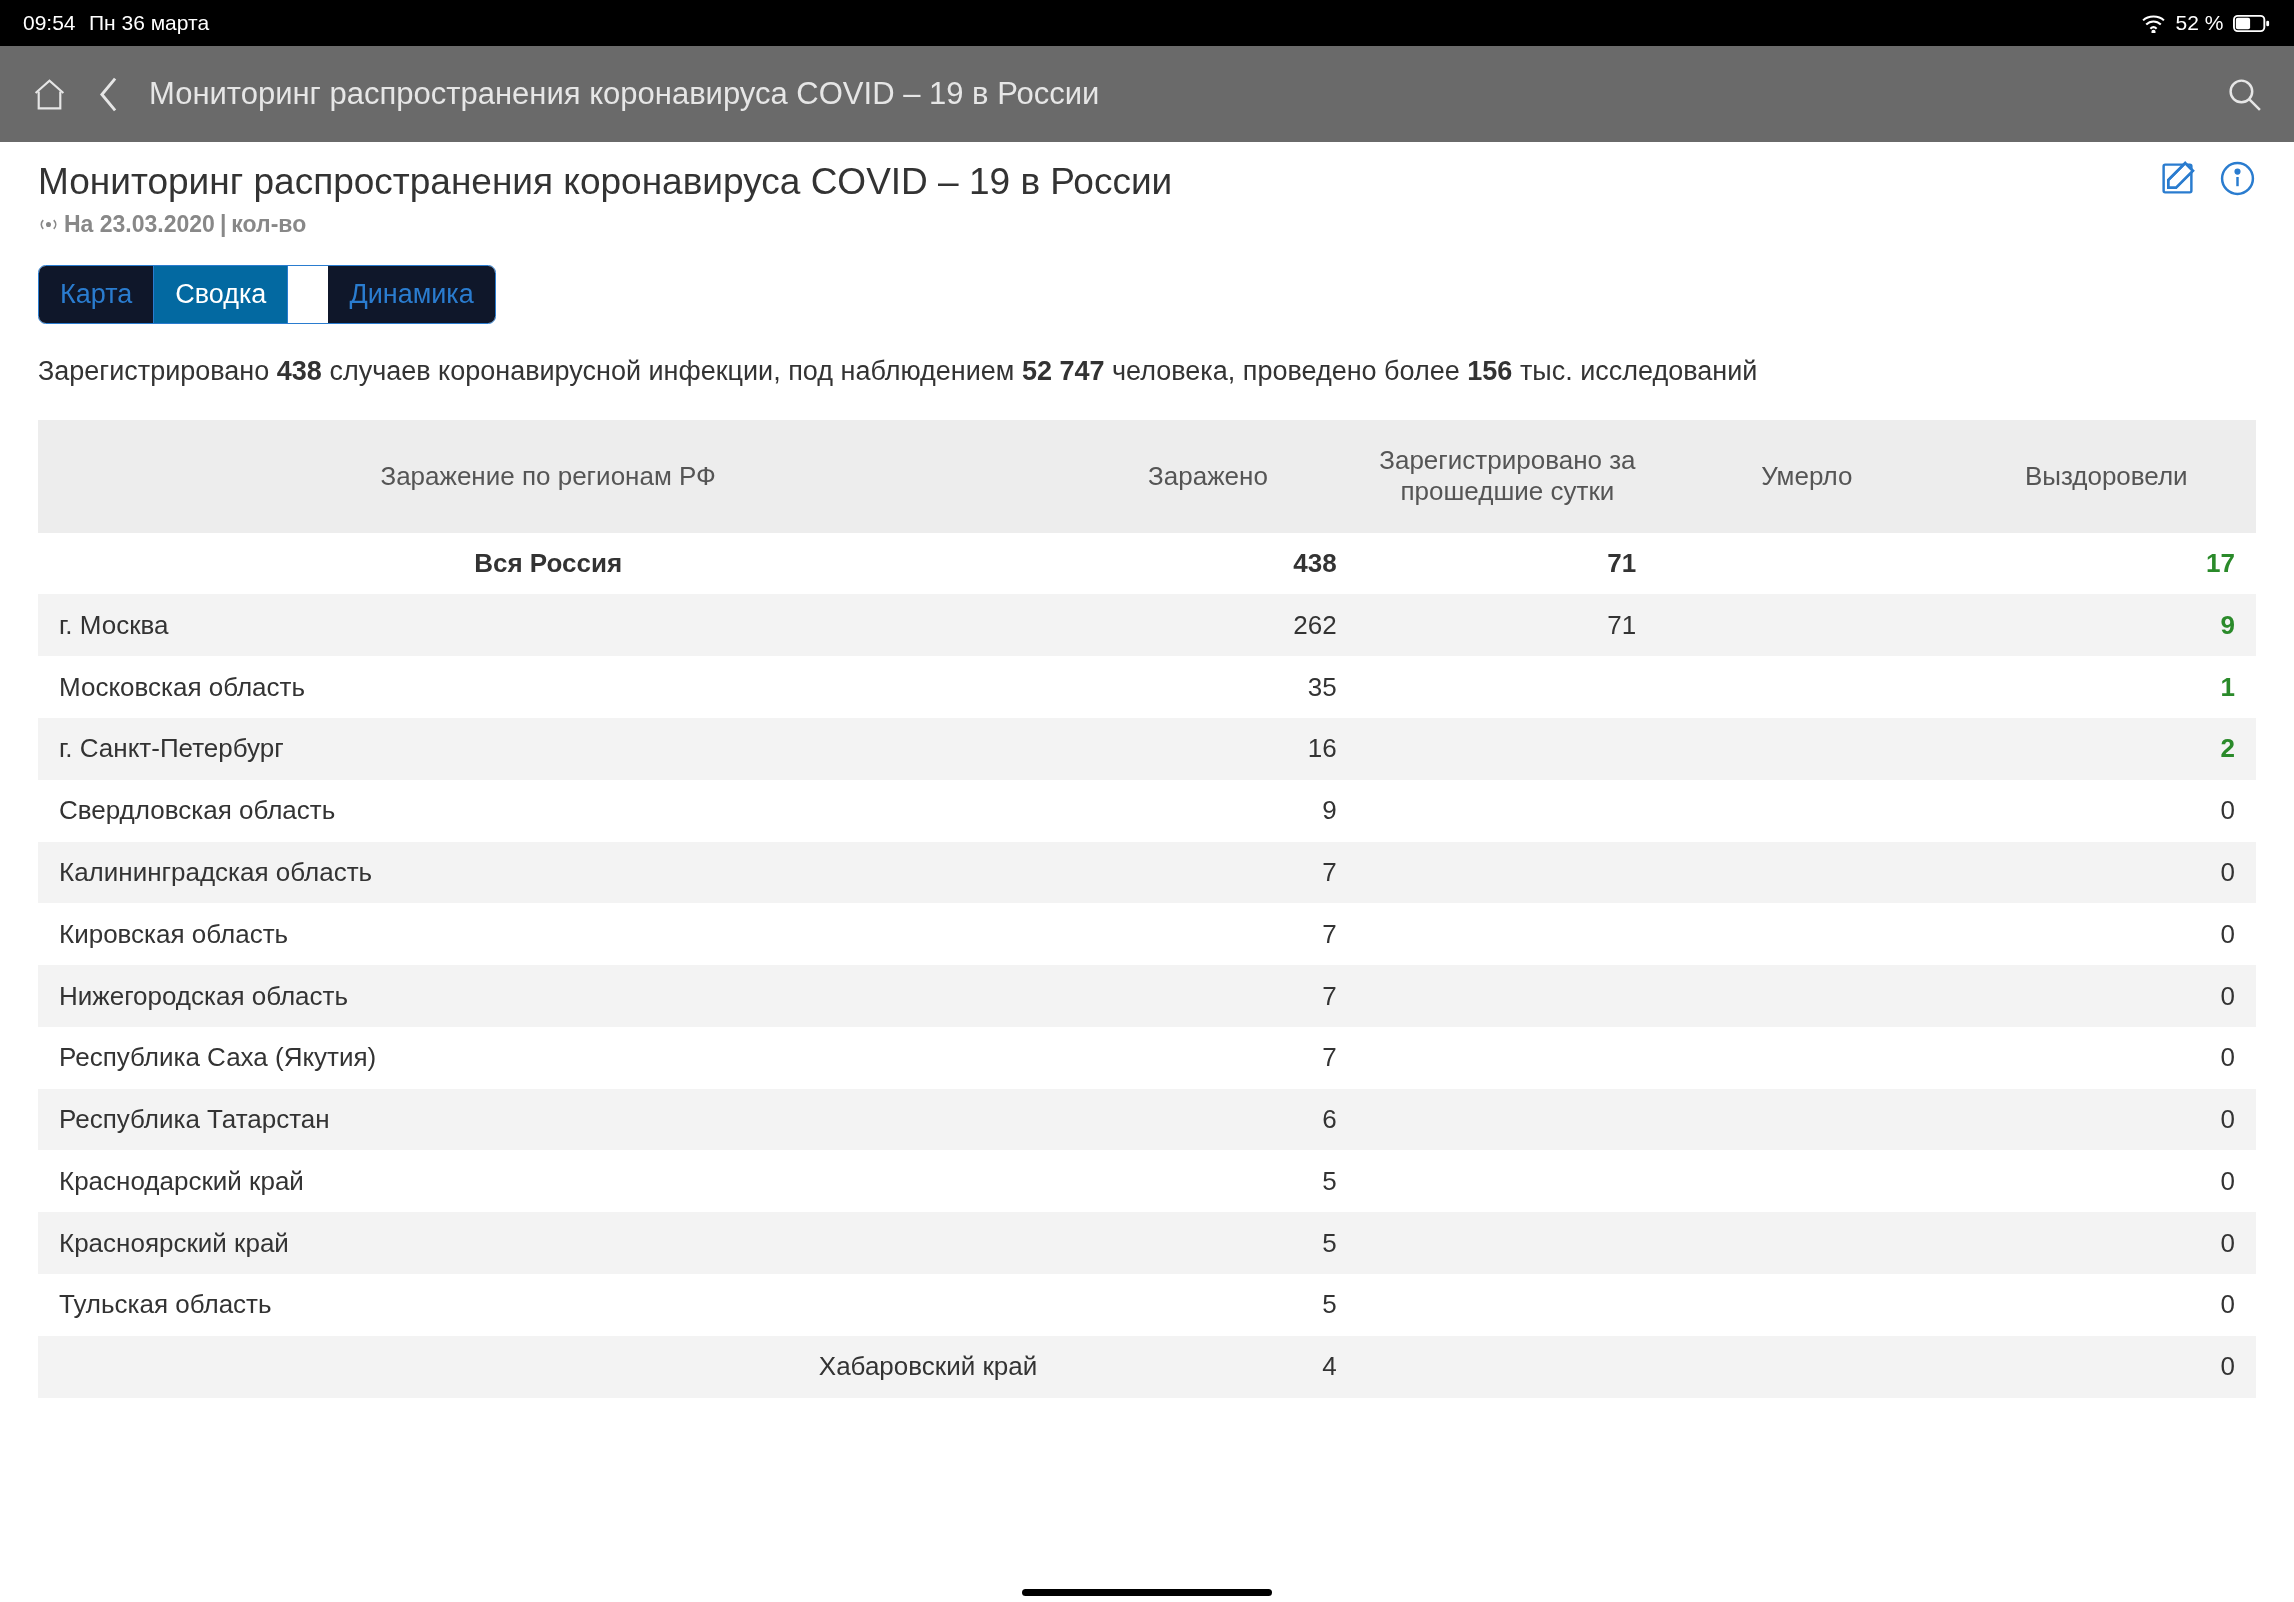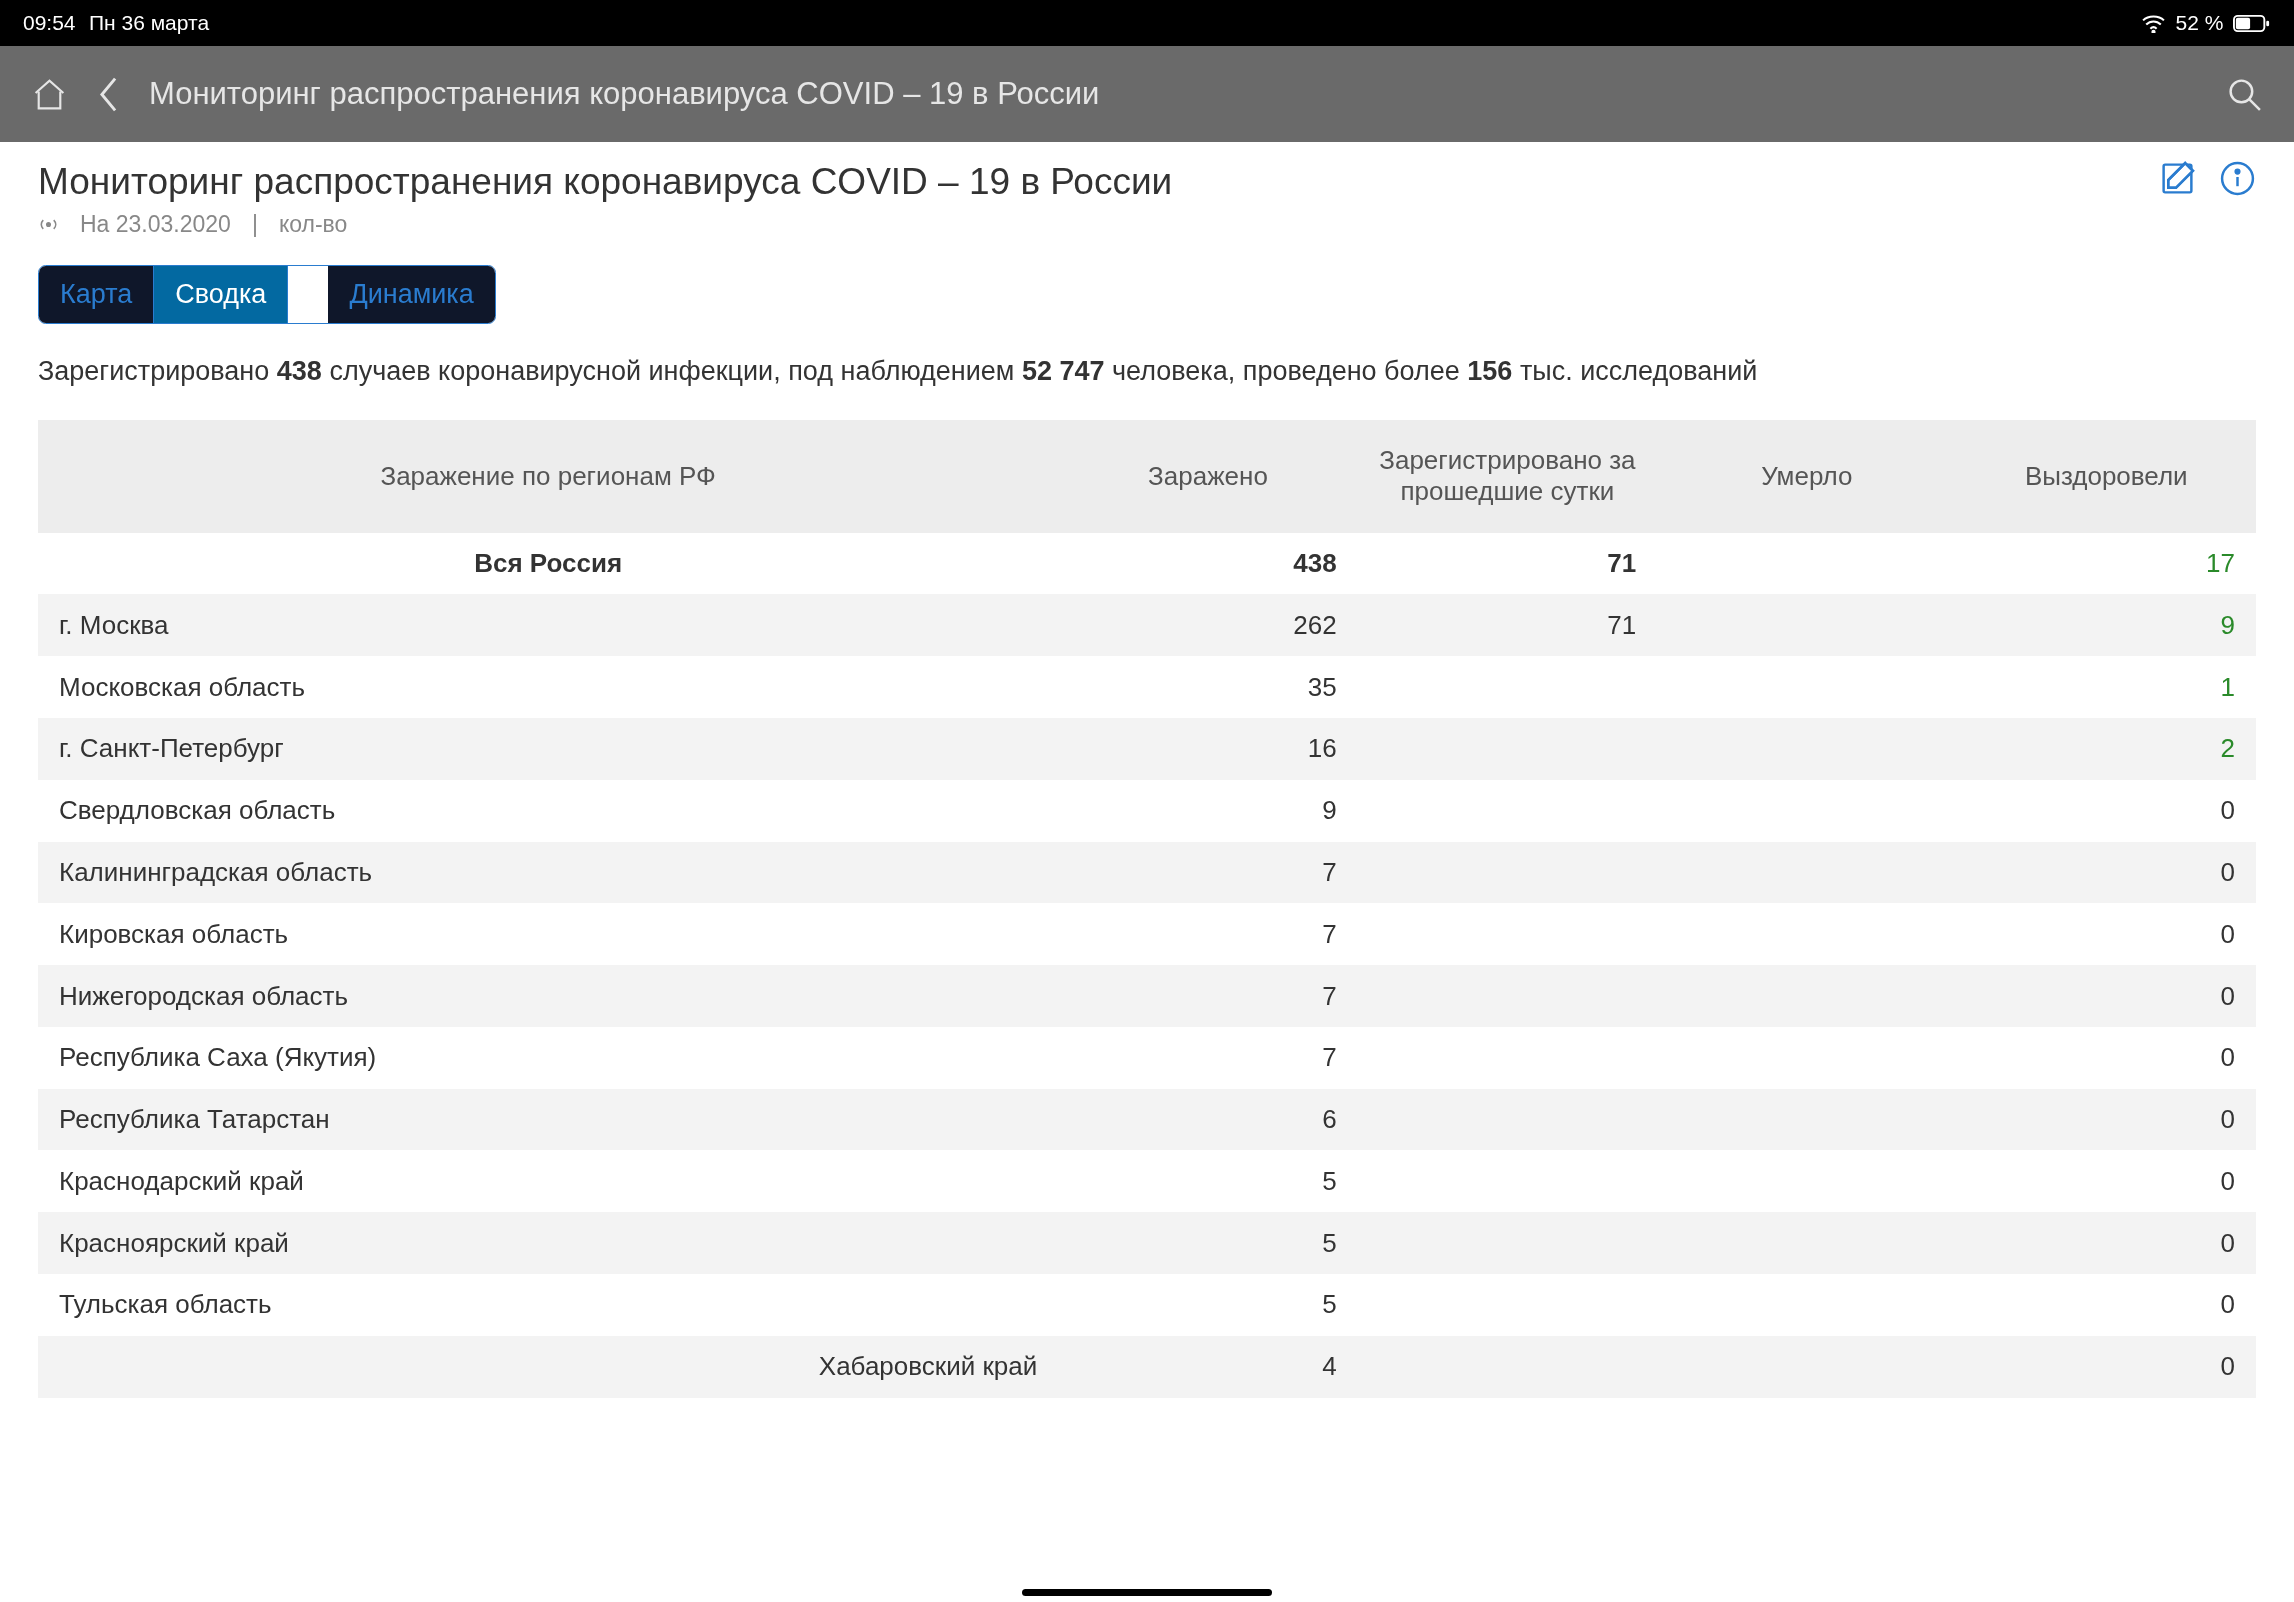--- a/index.html
+++ b/index.html
@@ -44,21 +44,21 @@
   .page-title {
     font-size: 37px;
     font-weight: 400;
     color: #333;
     margin-bottom: 7.7px;
   }
   .subtitle-row { display:flex; align-items:center; justify-content:space-between; }
   .subtitle {
     font-size: 23px;
     color: #888;
-    display: flex; align-items: center; gap: 21px;
+    display: flex; align-items: center; gap: 5px; font-weight: bold;
   }
   .broadcast-icon { display:inline-flex; }
   .action-icons { display:flex; align-items:center; gap: 23px; margin-top:-38px; }
 
   
   .tabs {
     display: inline-flex;
     border: 1px solid #2a7ccf;
     border-radius: 7.7px;
     overflow: hidden;
@@ -102,21 +102,21 @@
     padding-top: 25px;
     padding-bottom: 25px;
   }
   .tbl thead th:first-child { text-align: center; }
   .tbl tbody td { vertical-align: middle; }
   .tbl tbody tr:nth-child(even) td { background: #f3f3f3; }
   .tbl tbody tr:nth-child(odd) td { background: #fff; }
   .col-region { width: 46%; text-align: left; }
   .col-num { width: 13.5%; text-align: right; }
   .bold-row td { font-weight: 700 !important; }
-  .green { color: #2a8a2a; font-weight: 400; }
+  .green { color: #2a8a2a; font-weight: 700; }
 
   
   .home-indicator {
     position: fixed;
     bottom: 5.8px;
     left: 50%;
     transform: translateX(-50%);
     width: 250px;
     height: 7.7px;
     background: #000;

